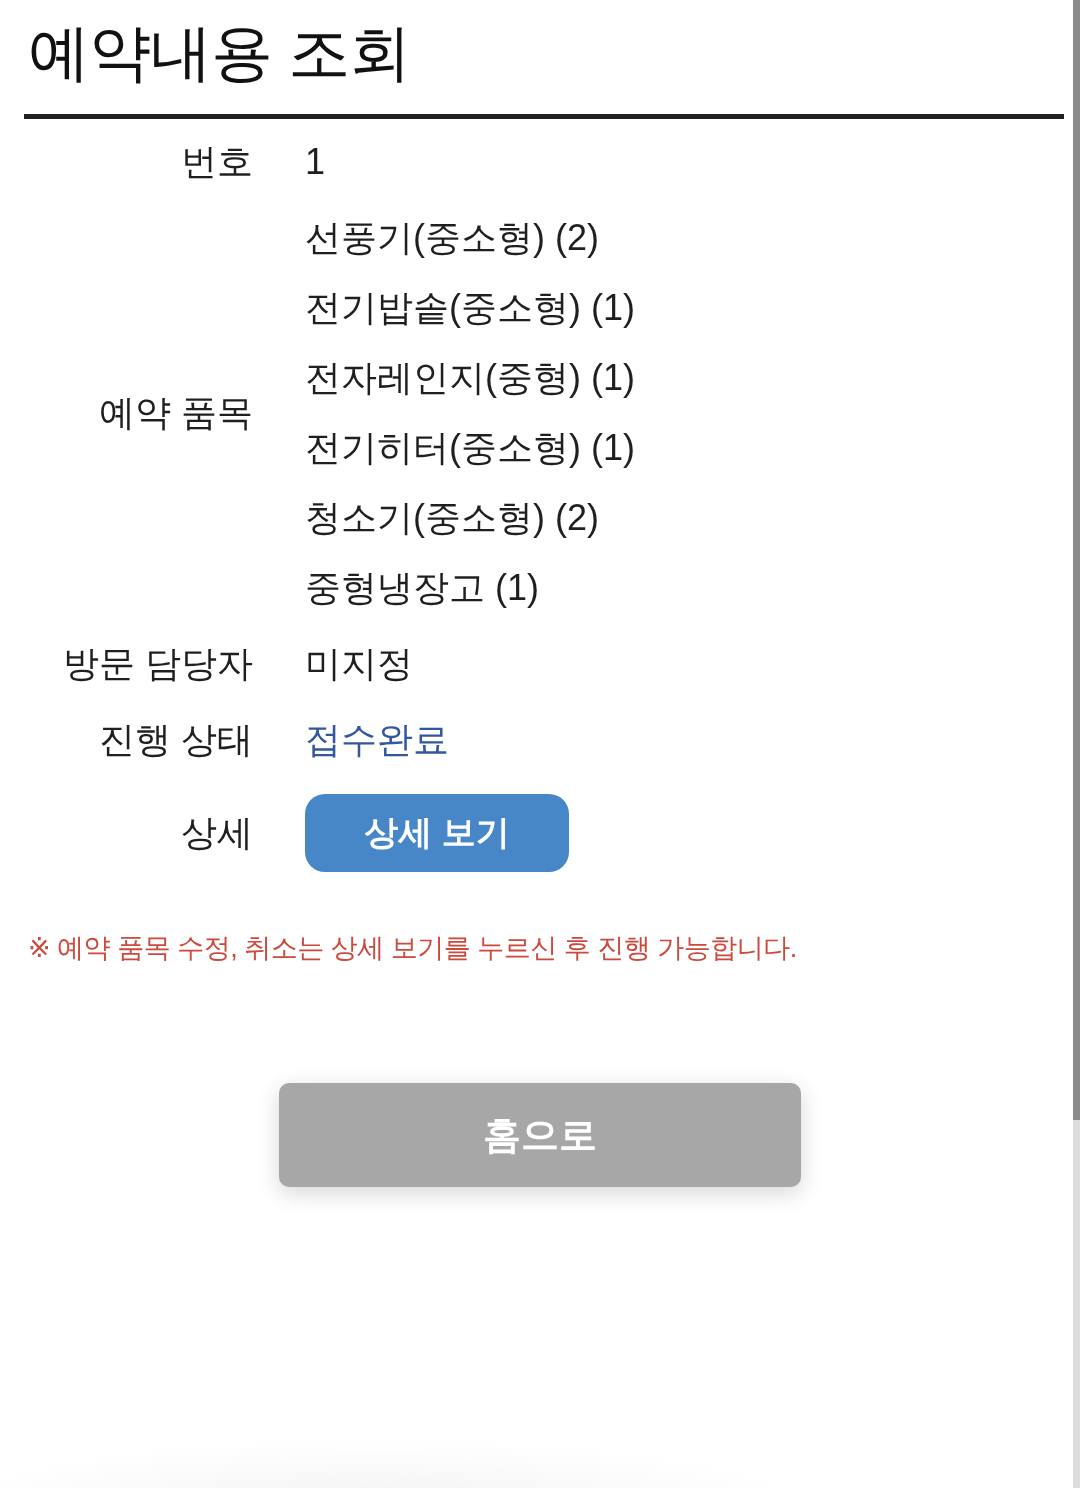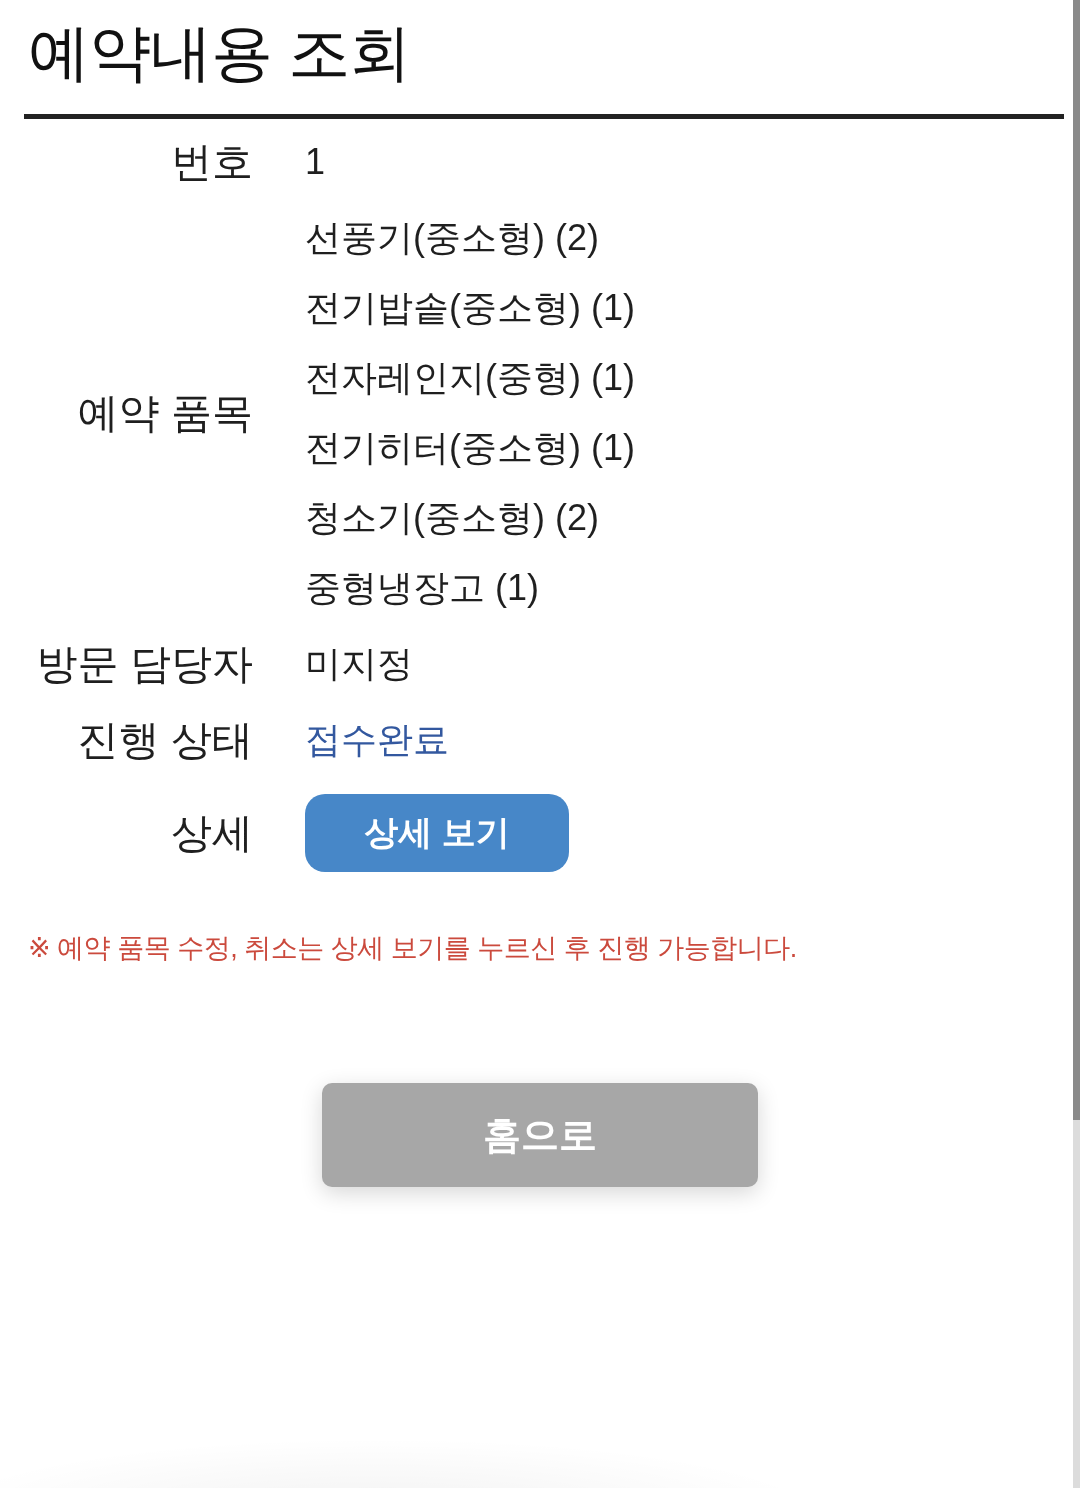--- a/index.html
+++ b/index.html
@@ -41,21 +41,21 @@
     border-collapse: collapse;
     margin-top: 5px;
     width: 1060px;
   }
   table.detail-table th {
     width: 253px;
     min-width: 253px;
     text-align: right;
     vertical-align: middle;
     font-weight: 400;
-    font-size: 41px;
+    font-size: 36px;
     line-height: 44px;
     padding: 16px 0;
     color: var(--text_dark);
     white-space: nowrap;
   }
   table.detail-table td {
     text-align: left;
     vertical-align: middle;
     font-size: 36px;
     line-height: 44px;
@@ -81,21 +81,21 @@
   .notice {
     margin: 30px 28px 0 28px;
     font-size: 27px;
     line-height: 60px;
     color: var(--notice_red);
     letter-spacing: -0.5px;
   }
   .home-btn {
     display: block;
     margin: 105px auto 0 auto;
-    width: 436px; height: 104px;
+    width: 522px; height: 104px;
     background: var(--home_gray);
     color: #ffffff;
     border: none;
     border-radius: 10px;
     font-family: inherit;
     font-size: 38px;
     font-weight: 700;
     cursor: pointer;
     box-shadow: 0 6px 22px rgba(0,0,0,0.16);
   }

